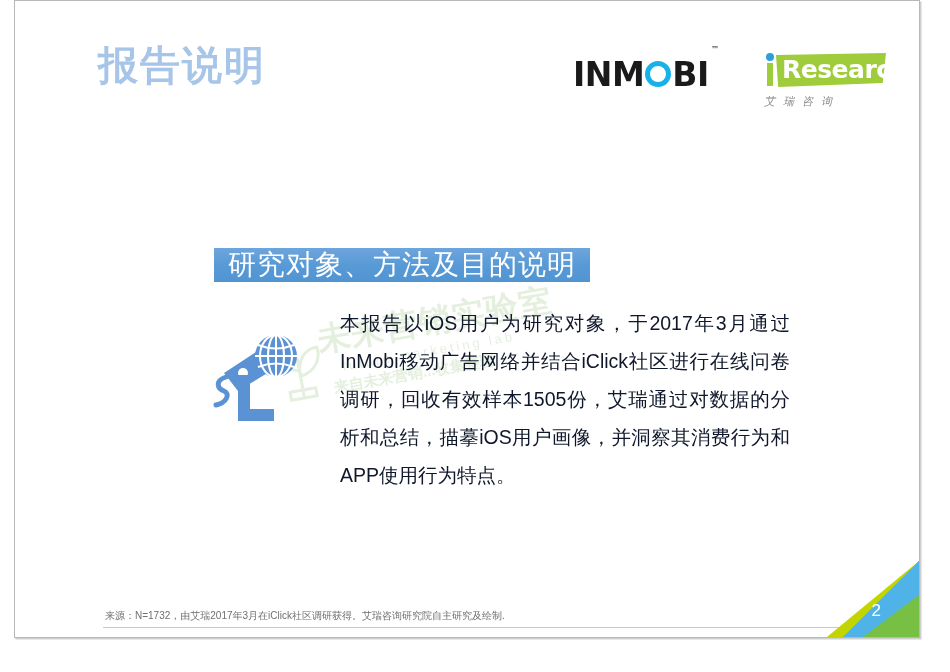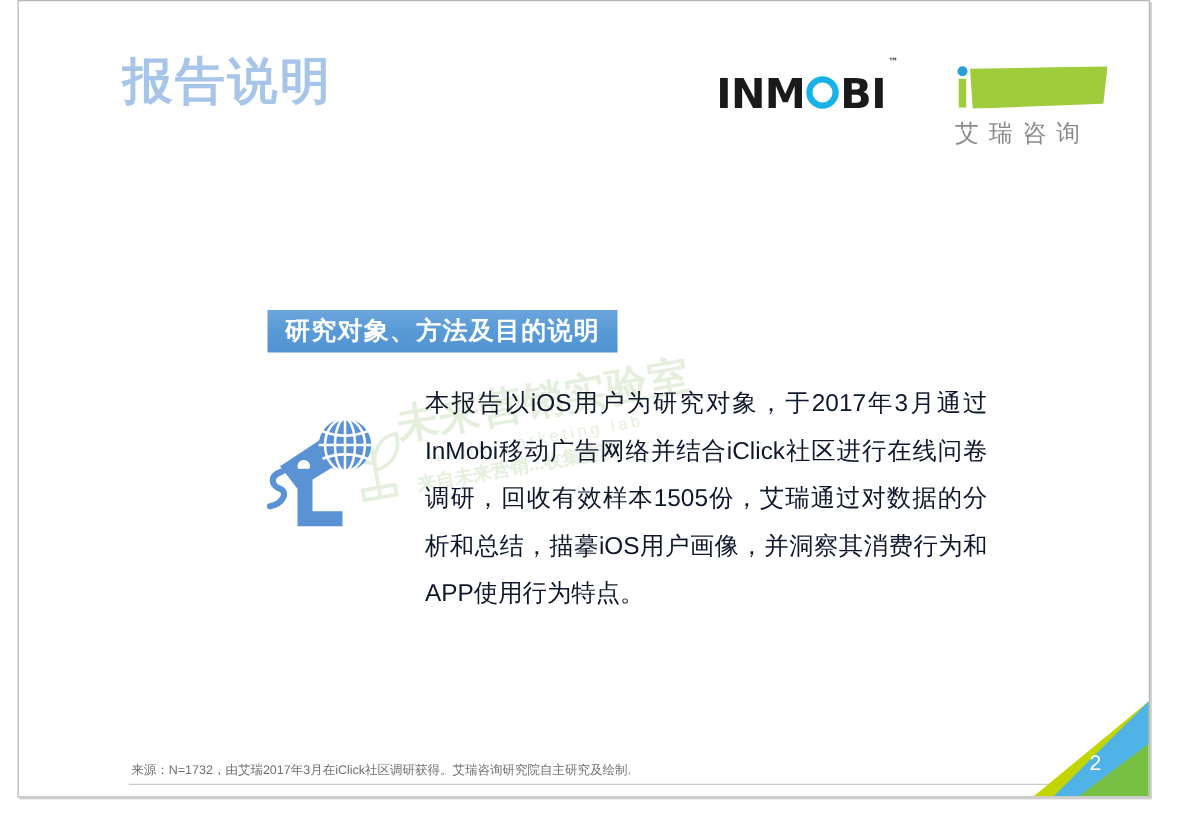--- a/index.html
+++ b/index.html
@@ -122,25 +122,26 @@
     top: 5px;
     font-size: 25px;
     font-weight: bold;
     color: #ffffff;
     line-height: 28px;
     letter-spacing: -0.5px;
     font-family: "DejaVu Sans", sans-serif;
   }
   #iresearch-logo .cn {
     margin-top: 3px;
-    font-size: 19px;
+    font-size: 11px;
     color: #8a8a8a;
     letter-spacing: 8px;
     padding-left: 4px;
     white-space: nowrap;
+    font-style: italic;
   }
 
   
   #watermark {
     position: absolute;
     left: 210px;
     top: 290px;
     width: 520px;
     height: 270px;
     pointer-events: none;
@@ -190,22 +191,22 @@
     left: 199px;
     top: 247px;
     height: 34px;
     padding: 0 14px;
     display: flex;
     align-items: center;
     background: linear-gradient(to bottom, #6da5dd 0%, #589ad6 50%, #5094d2 100%);
     z-index: 3;
   }
   #section-banner .banner-text {
-    font-size: 20px;
-    font-weight: bold;
+    font-size: 28px;
+    font-weight: normal;
     color: #ffffff;
     letter-spacing: 1px;
     line-height: 1;
     white-space: nowrap;
   }
 
   #mic-icon {
     position: absolute;
     left: 189px;
     top: 330px;
@@ -278,20 +279,21 @@
       <span>BI</span>
       <span class="tm">™</span>
     </span>
   </div>
 
   <div id="iresearch-logo">
     <div class="mark">
       <div class="slab"></div>
       <div class="i-stem"></div>
       <div class="i-dot"></div>
+      <div class="research-word">Research</div>
     </div>
     <div class="cn">艾瑞咨询</div>
   </div>
 
   <div id="watermark">
     <svg class="wm-icon" viewBox="0 0 74 74">
       <path d="M37 70 L37 30" stroke="#bcd9ae" stroke-width="3" fill="none"></path>
       <path d="M37 42 C20 40 14 26 16 16 C30 16 38 28 37 42 Z" fill="none" stroke="#bcd9ae" stroke-width="3"></path>
       <path d="M37 48 C54 46 60 32 58 22 C44 22 36 34 37 48 Z" fill="none" stroke="#bcd9ae" stroke-width="3"></path>
       <rect x="24" y="62" width="26" height="8" fill="none" stroke="#bcd9ae" stroke-width="3"></rect>

